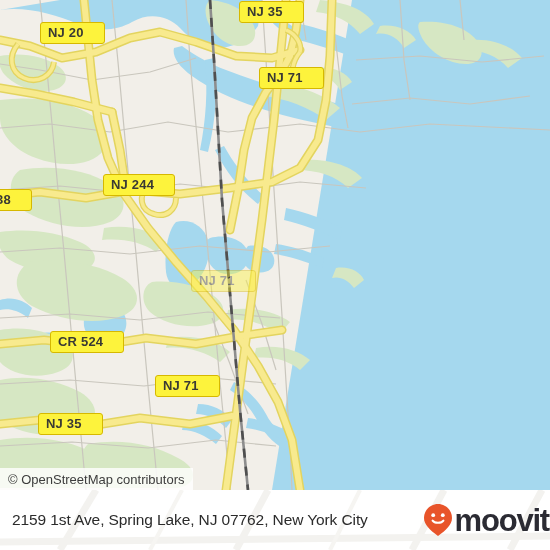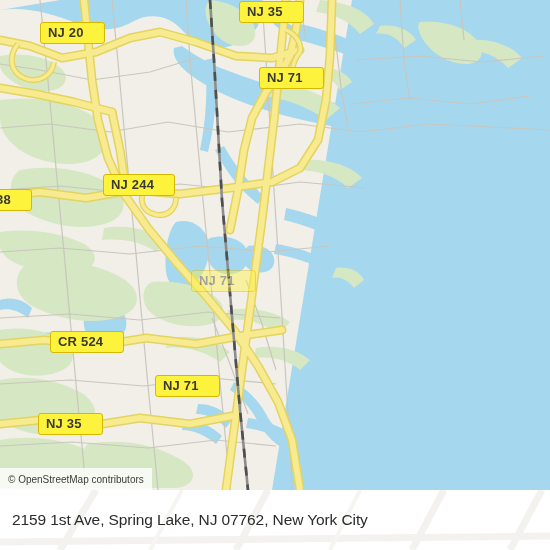--- a/index.html
+++ b/index.html
@@ -28,21 +28,21 @@
   }
   #map svg { display: block; }
 
   
   #osm-credit {
     position: absolute;
     left: 0; top: 468px;
     height: 22px;
     padding: 2px 8px 0 8px;
     background: rgba(255,255,255,0.80);
-    font-size: 10px;
+    font-size: 13px;
     color: #3c3c3c;
     line-height: 20px;
     white-space: nowrap;
     z-index: 30;
   }
 
   
   .shield {
     position: absolute;
     z-index: 22;
@@ -351,16 +351,25 @@
         <path d="M 0,52 L 550,46"></path>
       </g>
       <g stroke="#f6f5f2" stroke-width="4" fill="none">
         <path d="M 150,60 L 182,0"></path>
         <path d="M 330,60 L 360,0"></path>
       </g>
     </svg>
 
     <div id="footer-row">
       <div id="footer-address">2159 1st Ave, Spring Lake, NJ 07762, New York City</div>
+      <div id="brand">
+        <svg width="30" height="34" viewBox="0 0 30 34">
+          <path d="M15 1 C7.3 1 1 7.2 1 14.9 C1 21.5 7 27 15 33 C23 27 29 21.5 29 14.9 C29 7.2 22.7 1 15 1 Z" fill="#e8542a"></path>
+          <circle cx="10.2" cy="12.2" r="1.9" fill="#ffffff"></circle>
+          <circle cx="19.8" cy="12.2" r="1.9" fill="#ffffff"></circle>
+          <path d="M9.6 17.6 C11.4 20.4 18.6 20.4 20.4 17.6" stroke="#ffffff" stroke-width="2" fill="none" stroke-linecap="round"></path>
+        </svg>
+        <span id="brand-word">moovit</span>
+      </div>
     </div>
   </div>
 
 </div>
 
 </body></html>

